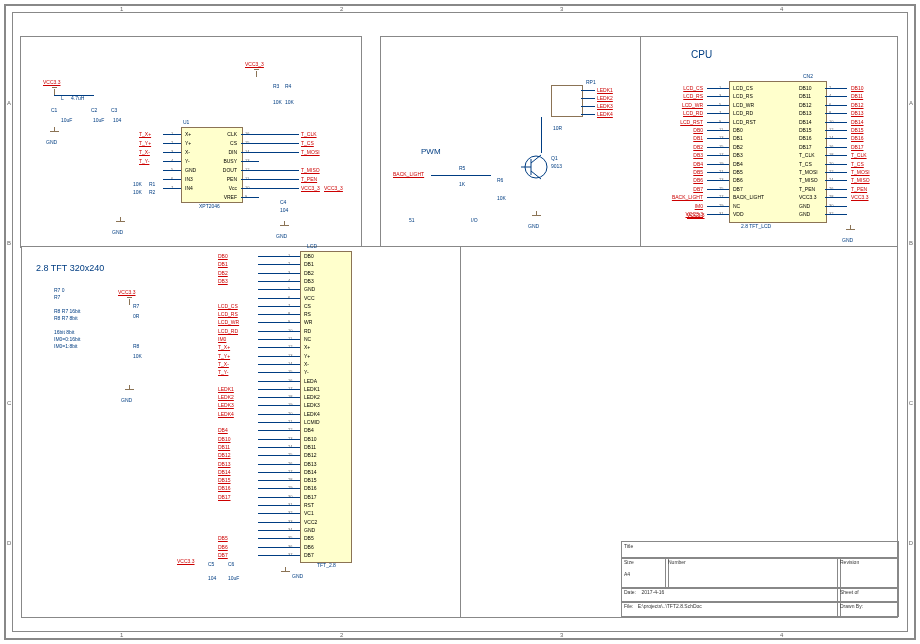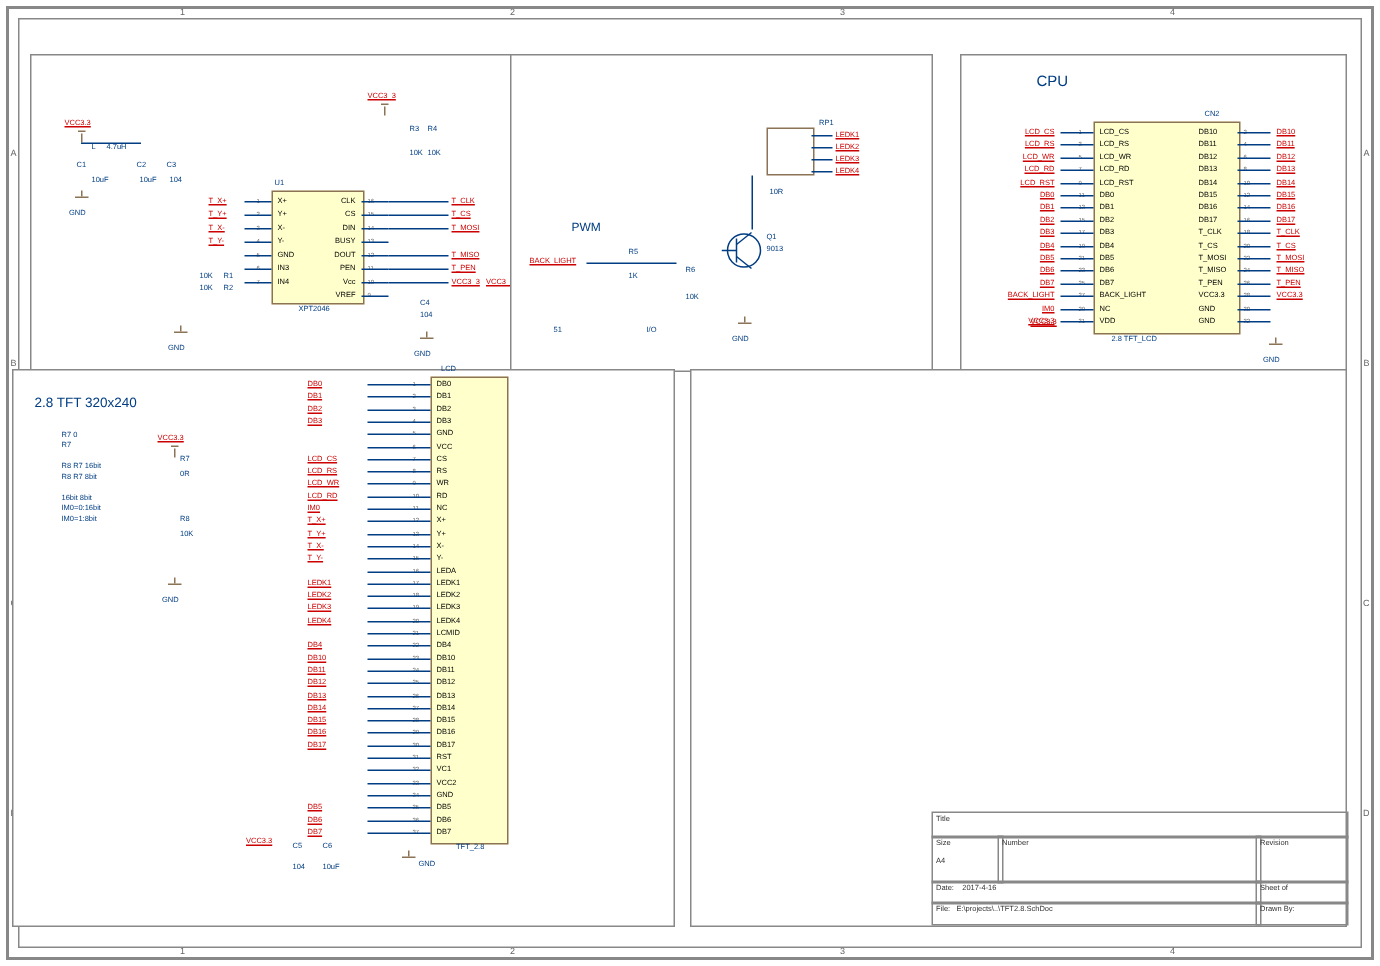--- a/index.html
+++ b/index.html
@@ -158,21 +158,21 @@
      <div class="wire" style="left:238px;top:151px;width:40px;height:1px"></div>
       </div>
 
     <div class="lbl" style="left:259px;top:162px">C4</div>
     <div class="val" style="left:259px;top:170px">104</div>
     <div class="gnd" style="left:258px;top:184px"></div>
     <div class="lbl" style="left:255px;top:196px">GND</div>
     <div class="net" style="left:303px;top:148px">VCC3_3</div>
   </div>
 
-  <div class="block" style="left:340px;top:36px;width:280px;height:210px">
+  <div class="block" style="left:380px;top:36px;width:280px;height:210px">
     <div class="title" style="left:40px;top:110px">PWM</div>
     <div class="net" style="left:12px;top:134px">BACK_LIGHT</div>
     <div class="wire" style="left:50px;top:138px;width:60px;height:1px"></div>
     <div class="lbl" style="left:78px;top:128px">R5</div>
     <div class="val" style="left:78px;top:144px">1K</div>
     <div class="lbl" style="left:116px;top:140px">R6</div>
     <div class="val" style="left:116px;top:158px">10K</div>
 
     <svg style="position:absolute;left:140px;top:110px;width:30px;height:40px">
       <circle cx="15" cy="20" r="11" fill="none" stroke="#003d82"></circle>
@@ -335,21 +335,21 @@
      <div class="net" style="right:194px;top:174px;text-align:right">VCC3.3</div>
      <div class="pin" style="left:158px;top:174px">GND</div>
      <div class="pnum" style="left:188px;top:174px">32</div>
      <div class="wire" style="left:184px;top:177px;width:22px;height:1px"></div>
      </div>
     <div class="gnd" style="left:204px;top:188px"></div>
     <div class="lbl" style="left:201px;top:200px">GND</div>
     <div class="net" style="left:46px;top:175px">VCC3.3</div>
   </div>
 
-  <div class="block" style="left:8px;top:246px;width:440px;height:370px">
+  <div class="block" style="left:21px;top:246px;width:440px;height:370px">
     <div class="title" style="left:14px;top:16px;font-size:9px">2.8   TFT   320x240</div>
     <div class="lbl" style="left:32px;top:40px;white-space:pre-line;line-height:1.4">R7   0
 R7
 
 R8   R7   16bit
 R8   R7   8bit
 
 16bit   8bit
 IM0=0:16bit
 IM0=1:8bit</div>

